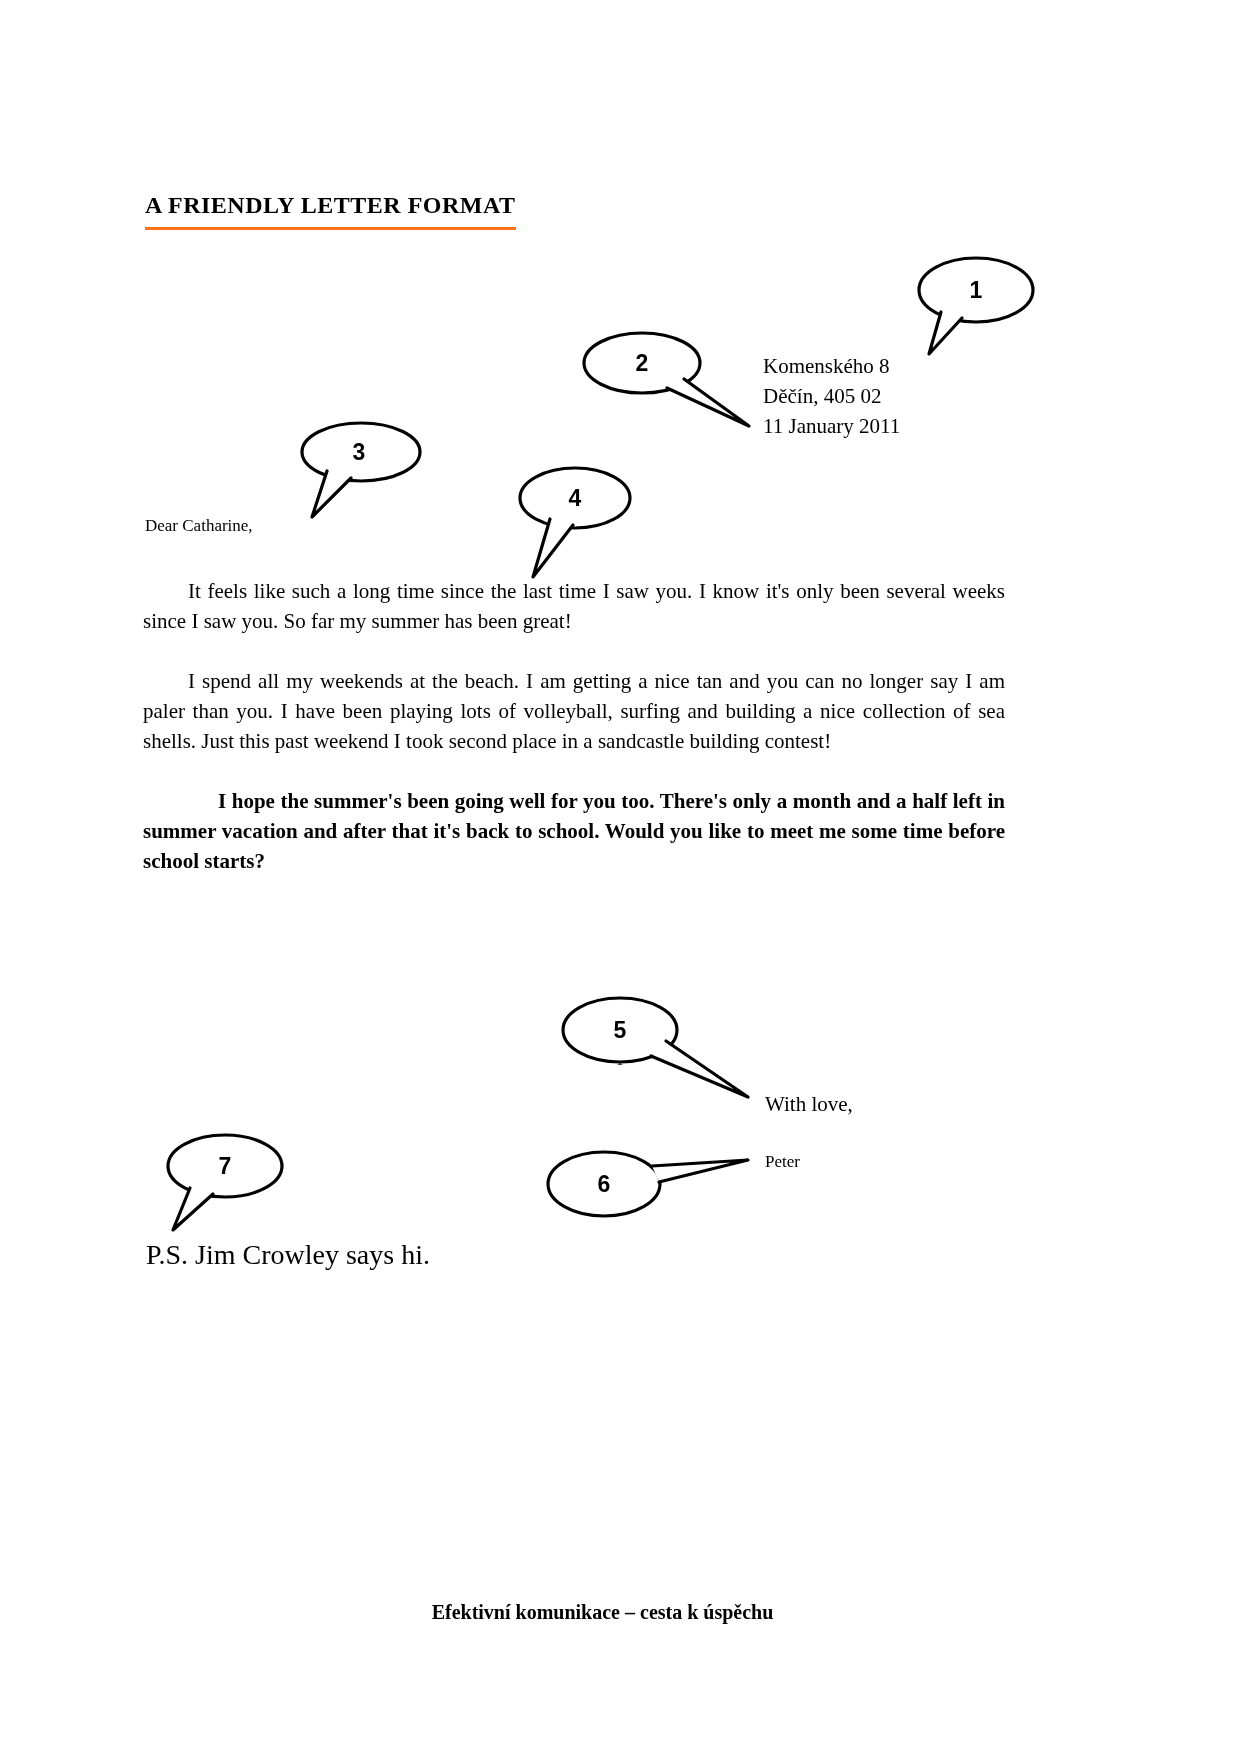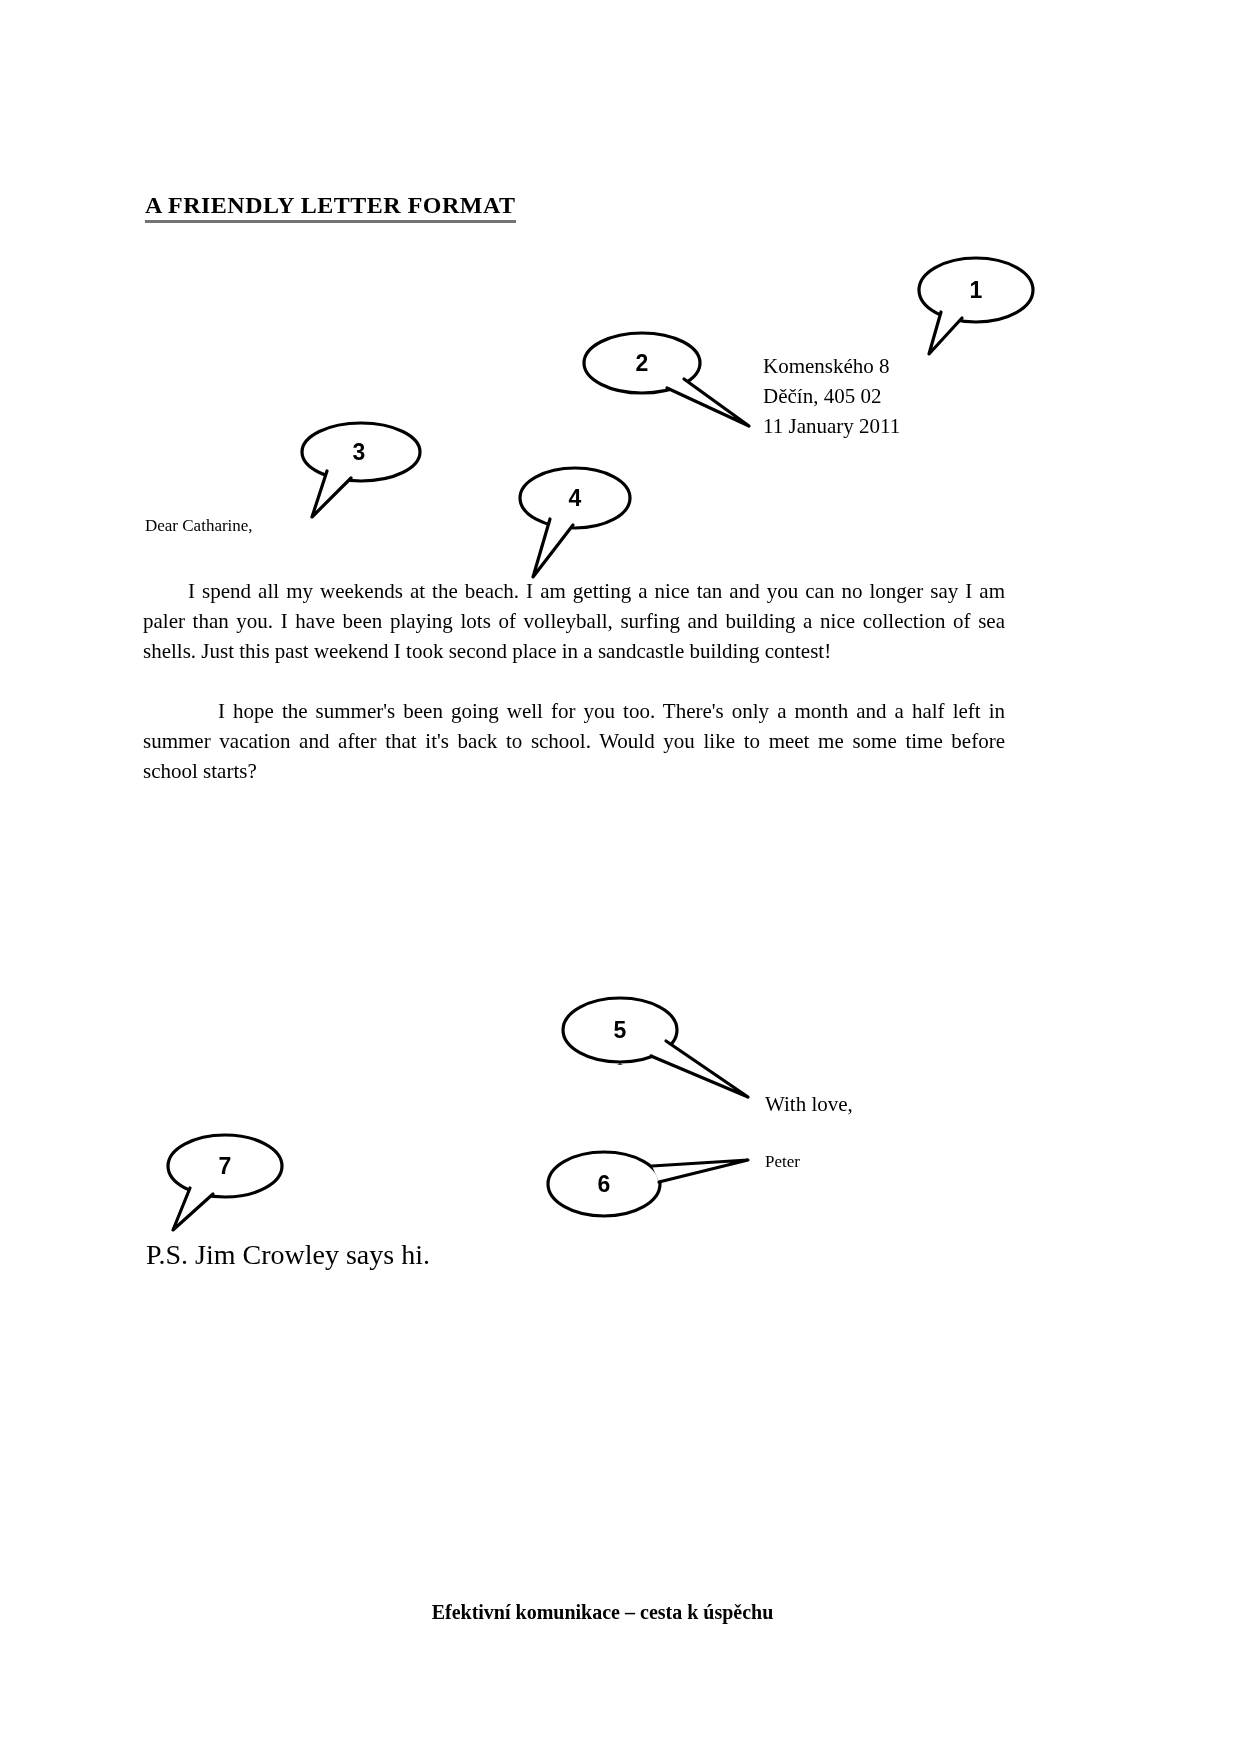--- a/index.html
+++ b/index.html
@@ -13,42 +13,42 @@
   }
   .page { position: absolute; inset: 0; }
 
   .doc-title {
     position: absolute; left: 145px; top: 192px;
     font-size: 24px; font-weight: bold;
     letter-spacing: 0.5px;
   }
   .doc-title span {
     display: inline-block;
-    border-bottom: 3px solid #737373;
-    padding-bottom: 1px;
+    border-bottom: 3px solid #f97316;
+    padding-bottom: 8px;
   }
 
   .address-block {
     position: absolute; left: 763px; top: 351px;
     font-size: 21px; line-height: 30px;
     white-space: nowrap;
   }
 
   .salutation {
     position: absolute; left: 145px; top: 511px;
     font-size: 17px; line-height: 30px; white-space: nowrap;
   }
 
   .letter-body {
     position: absolute; left: 143px; top: 576px; width: 862px;
     font-size: 21px; line-height: 30px;
     text-align: justify;
   }
   .letter-body p { margin: 0 0 30px 0; text-indent: 45px; }
-  .letter-body p.deep-indent { text-indent: 75px; }
+  .letter-body p.deep-indent { text-indent: 75px; font-weight: bold; }
 
   .closing {
     position: absolute; left: 765px; top: 1089px;
     font-size: 21px; line-height: 30px; white-space: nowrap; font-family: Liberation Serif, serif;
   }
   .signature {
     position: absolute; left: 765px; top: 1147px;
     font-size: 17px; line-height: 30px; white-space: nowrap;
   }
   .postscript {
@@ -89,20 +89,21 @@
 
   <div class="address-block">
     <div>Komenského 8</div>
     <div>Děčín, 405 02</div>
     <div>11 January 2011</div>
   </div>
 
   <div class="salutation">Dear Catharine,</div>
 
   <div class="letter-body">
+    <p>It feels like such a long time since the last time I saw you. I know it's only been several weeks since I saw you. So far my summer has been great!</p>
     <p>I spend all my weekends at the beach. I am getting a nice tan and you can no longer say I am paler than you. I have been playing lots of volleyball, surfing and building a nice collection of sea shells. Just this past weekend I took second place in a sandcastle building contest!</p>
     <p class="deep-indent">I hope the summer's been going well for you too. There's only a month and a half left in summer vacation and after that it's back to school. Would you like to meet me some time before school starts?</p>
   </div>
 
   <div class="closing">With love,</div>
   <div class="signature">Peter</div>
   <div class="postscript">P.S. Jim Crowley says hi.</div>
   <div class="stray-mark">1</div>
 
   <div class="footer">

